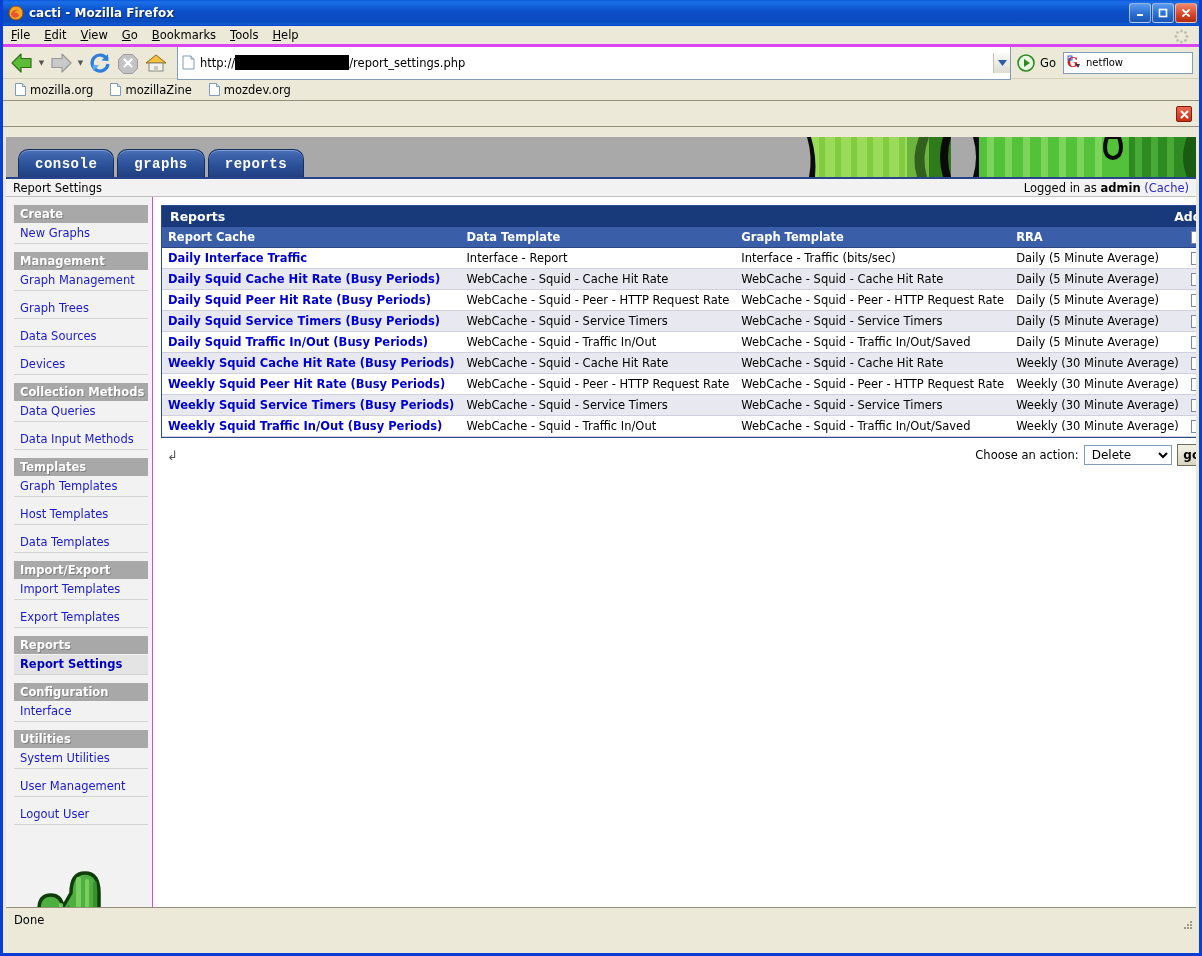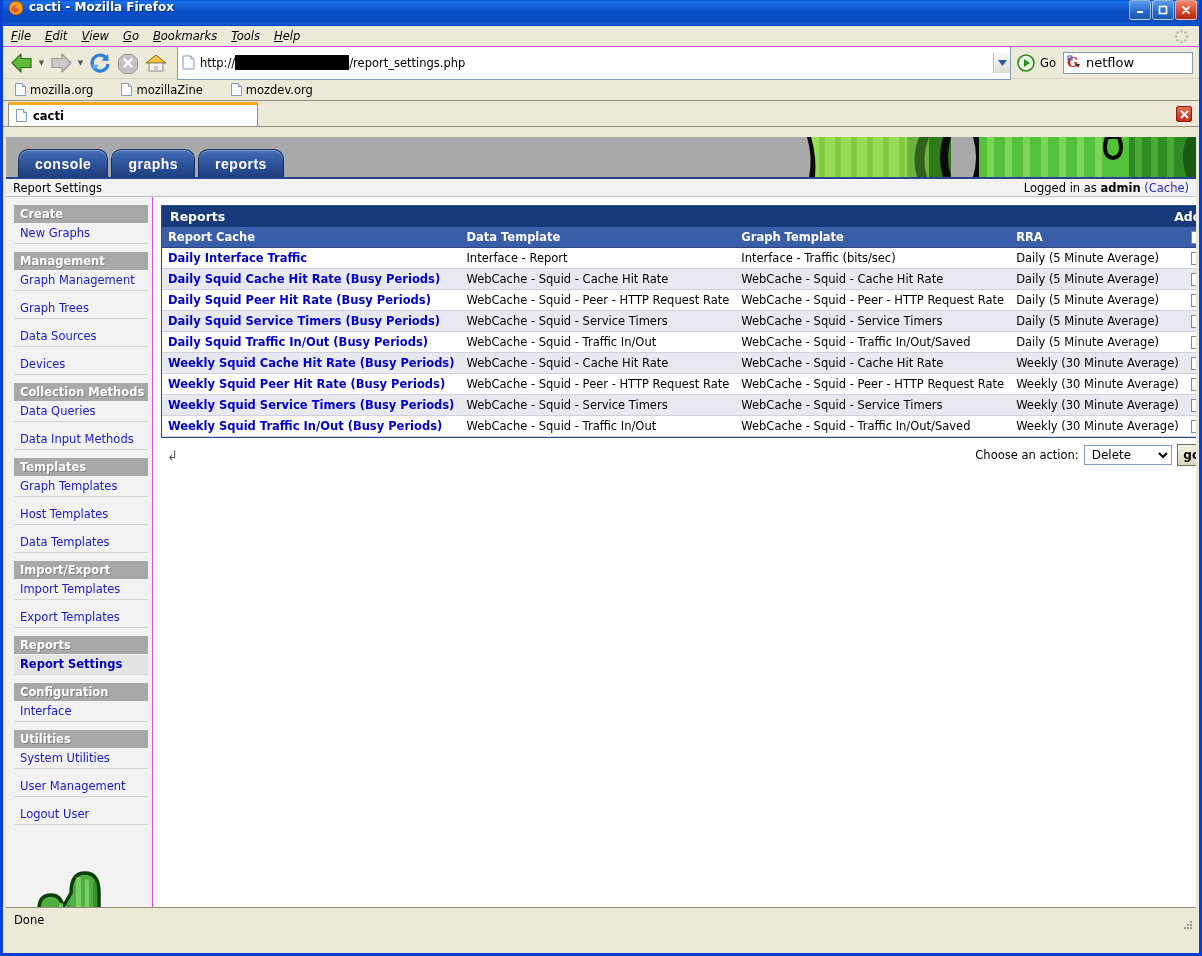--- a/index.html
+++ b/index.html
@@ -18,21 +18,21 @@
   #window {
     position: absolute; left: 0; top: 0;
     width: 1202px; height: 956px;
     border: 3px solid #0A3FD4;
     border-top: none;
     background: #ECE9D8;
   }
   #titlebar {
     height: 26px;
     background: linear-gradient(to bottom, #0A55D8 0%, #1B6FE8 8%, #0A4FC8 45%, #0B4BC0 85%, #0E5ECC 100%);
-    display: flex; align-items: flex-start;
+    display: flex; align-items: center;
     padding: 0 2px 0 5px;
     border-bottom: 1px solid #0A3FD4;
   }
   #title-icon {
     width: 16px; height: 16px; margin-right: 5px;
     flex: 0 0 auto;
   }
   #title-text {
     color: #fff; font-weight: bold; font-size: 12px;
     text-shadow: 1px 1px 1px rgba(0,0,0,.5);
@@ -50,23 +50,22 @@
   }
   .winbtn.close {
     background: linear-gradient(to bottom, #F08A6A, #D8492A 55%, #B02B10);
   }
 
   
   #menubar {
     height: 21px; background: #ECE9D8;
     display: flex; align-items: center;
     padding-left: 8px; gap: 14px;
-    border-bottom: 1px solid #d946ef;
+    border-bottom: 3px solid #d946ef;
     position: relative;
-    font-style: italic;
   }
   .menuitem { color: #000; font-size: 11.5px; white-space: nowrap; }
   .menuitem u { text-decoration: underline; }
   #menu-throbber-small {
     position: absolute; right: 10px; top: 3px;
     width: 15px; height: 15px;
   }
 
   
   #navbar {
@@ -98,26 +97,26 @@
     display: flex; align-items: center; justify-content: center;
   }
   #go-btn { width: 18px; height: 18px; flex: 0 0 auto; }
   #go-label { font-size: 11.5px; color: #000; margin: 0 5px 0 3px; }
   #searchbar {
     width: 130px; height: 22px; background: #fff;
     border: 1px solid #7F9DB9; display: flex; align-items: center;
     padding-left: 3px; flex: 0 0 auto;
   }
   #g-icon { width: 16px; height: 15px; flex: 0 0 auto; margin-right: 3px; }
-  #search-text { font-size: 13px; color: #000; }
+  #search-text { font-size: 10px; color: #000; }
 
   
   #bookmarkbar {
     height: 22px; background: #ECE9D8;
-    display: flex; align-items: center; gap: 20px;
+    display: flex; align-items: center; gap: 9px;
     padding-left: 8px;
     border-bottom: 1px solid #948F78;
   }
   .bm { display: flex; align-items: center; gap: 4px; padding: 1px 4px; }
   .bm span { font-size: 11.5px; color: #000; }
   .bm-icon { width: 11px; height: 13px; flex: 0 0 auto; }
 
   
   #tabstrip {
     height: 26px; background: #ECE9D8;
@@ -157,21 +156,21 @@
   #cacti-tabs { display: flex; align-items: flex-end; gap: 3px; padding-left: 12px; z-index: 3; }
   .cacti-tab {
     height: 28px; padding: 0 16px;
     border-radius: 10px 10px 0 0;
     background: linear-gradient(to bottom,#4E74B8 0%, #3D63AC 18%, #2A4F96 60%, #203F80 100%);
     color: #fff; font-weight: bold; font-size: 14px;
     letter-spacing: .5px;
     display: flex; align-items: center;
     border: 1px solid #16305F; border-bottom: none;
     box-shadow: inset 0 1px 0 #7C9BD6;
-    font-family: Liberation Sans, sans-serif;
+    font-family: Liberation Mono, monospace;
   }
   #banner-art {
     position: absolute; right: 0; top: 0; bottom: 0; width: 395px;
     z-index: 1;
   }
   #cacti-crumbbar {
     height: 20px; background: #F2F2F2;
     border-top: 2px solid #26438C;
     border-bottom: 1px solid #BFBFBF;
     display: flex; align-items: center; justify-content: space-between;
@@ -402,27 +401,20 @@
     <div class="bm">
       <svg class="bm-icon" viewBox="0 0 11 13">
         <path d="M.5 .5 h7 l3 3 v9 h-10 z" fill="#fff" stroke="#7F9DB9"></path>
           <path d="M7.5 .5 v3 h3" fill="#DCE6F0" stroke="#7F9DB9"></path>
       </svg>
       <span>mozdev.org</span>
     </div>
   </div>
 
   <div id="tabstrip">
-    <div id="tab-active">
-      <svg class="bm-icon" viewBox="0 0 11 13">
-        <path d="M.5 .5 h7 l3 3 v9 h-10 z" fill="#fff" stroke="#7F9DB9"></path>
-          <path d="M7.5 .5 v3 h3" fill="#DCE6F0" stroke="#7F9DB9"></path>
-      </svg>
-      <span class="tab-label">cacti</span>
-    </div>
     <div id="tab-close">
       <svg width="9" height="9" viewBox="0 0 9 9">
           <path d="M1.5 1.5 L7.5 7.5 M7.5 1.5 L1.5 7.5" stroke="#fff" stroke-width="2" stroke-linecap="round"></path>
         </svg>
     </div>
   </div>
 
   <div id="page">
 
     <div id="cacti-topbar">

